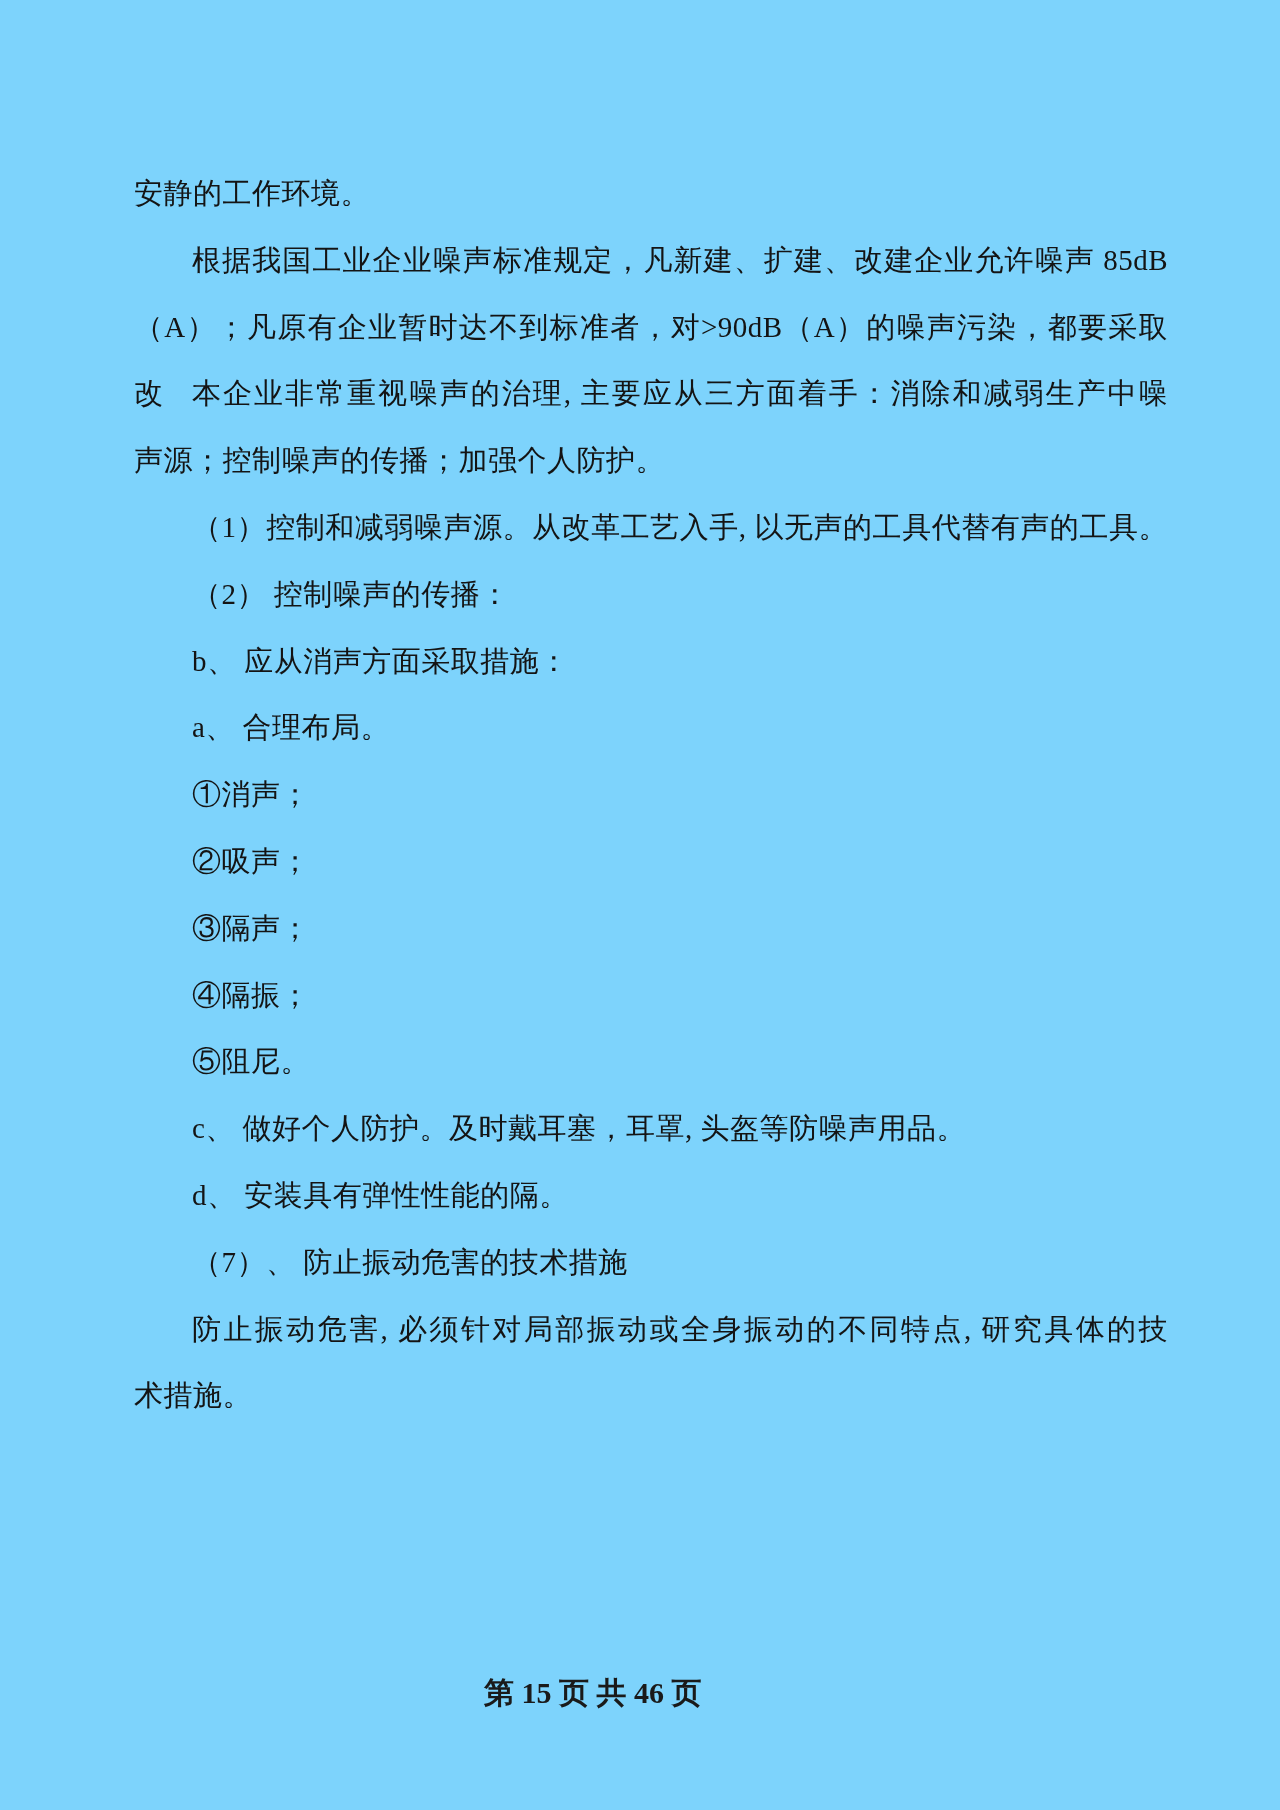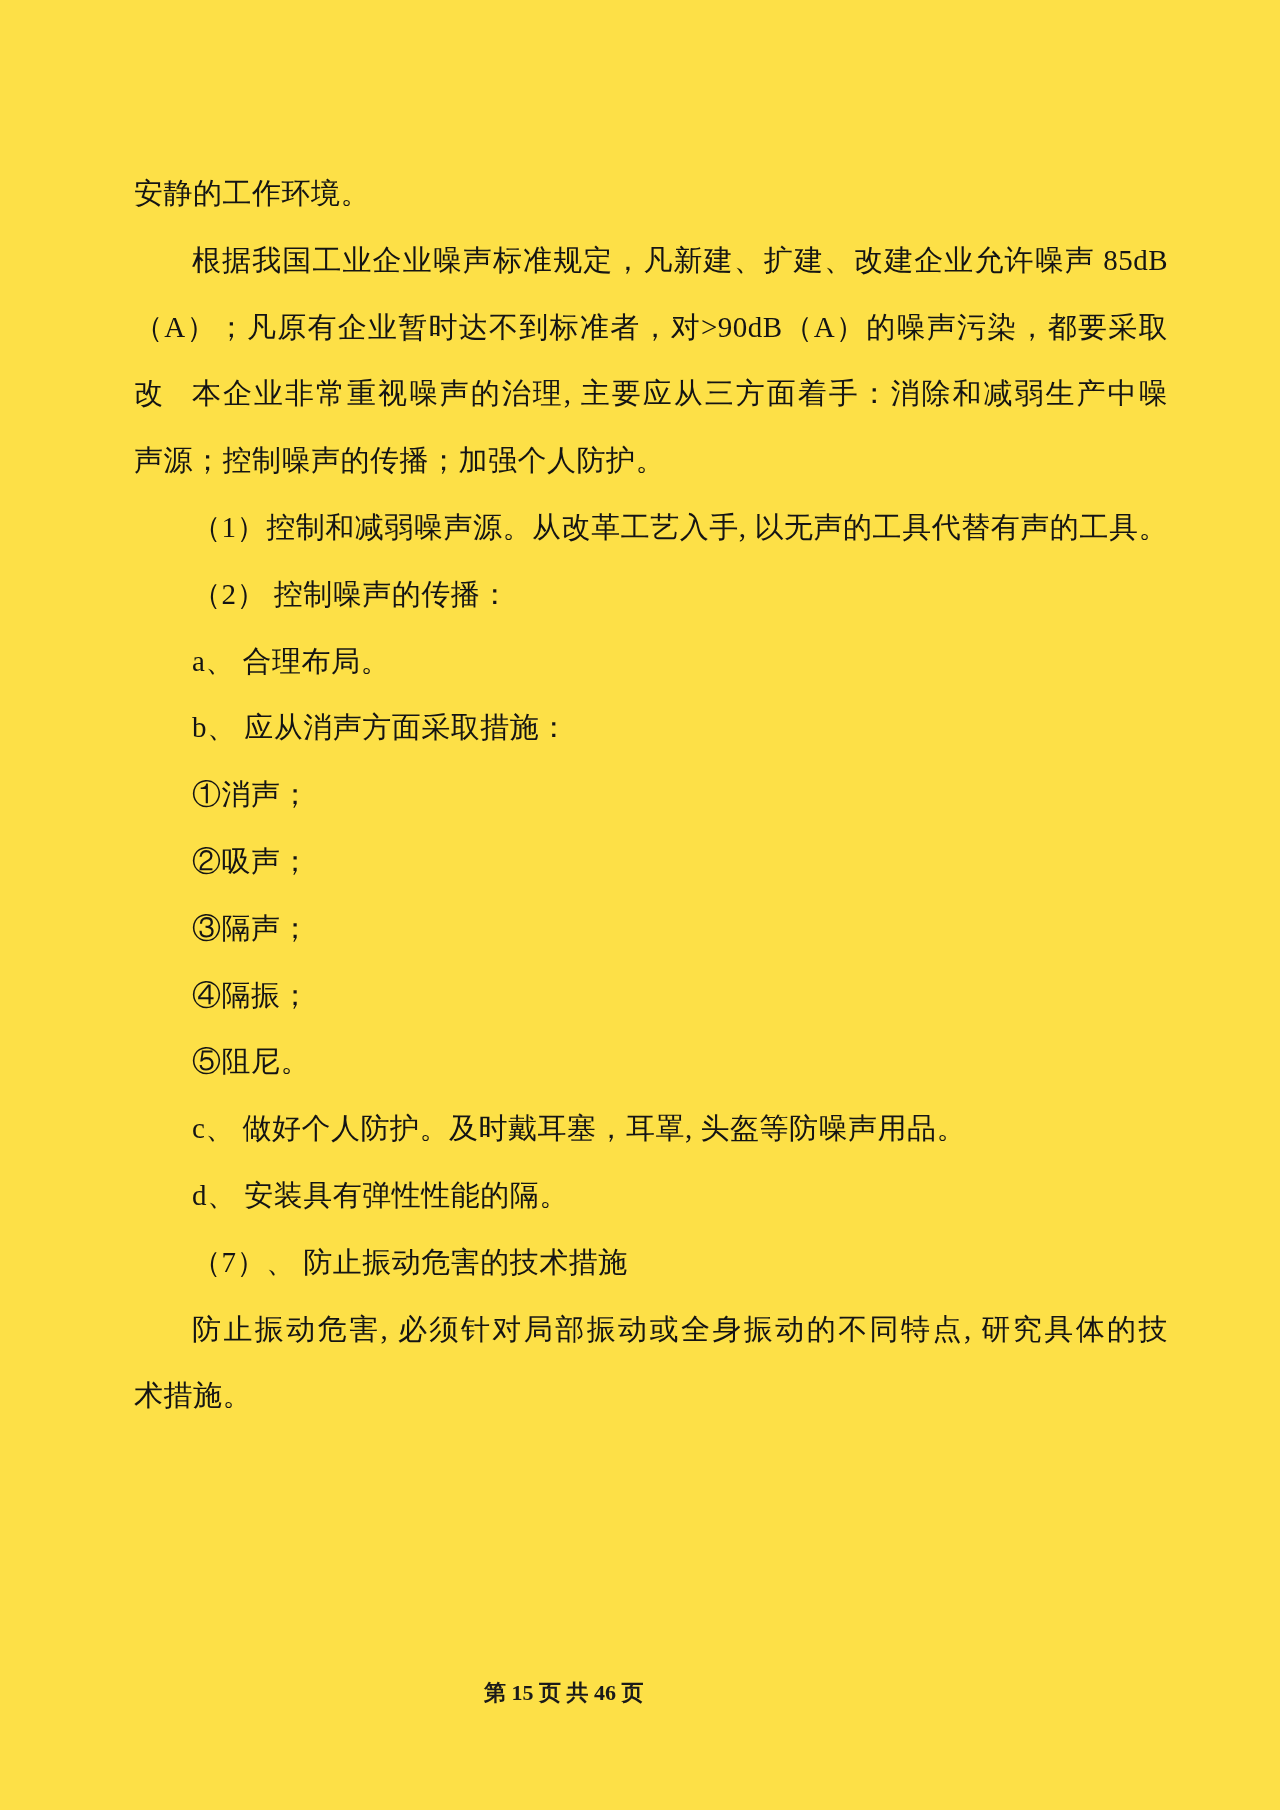--- a/index.html
+++ b/index.html
@@ -4,21 +4,21 @@
 <style>
   html, body {
     margin: 0;
     padding: 0;
     background: #ffffff;
   }
   .page {
     position: relative;
     width: 1280px;
     height: 1810px;
-    background: #fde047;
+    background: #7dd3fc;
     overflow: hidden;
     font-family: "Liberation Serif", "DejaVu Serif", serif;
     color: #141414;
   }
   .doc-body {
     position: absolute;
     left: 134px;
     top: 160px;
     width: 1034px;
   }
@@ -37,41 +37,41 @@
     text-align: justify;
     text-align-last: justify;
   }
   .doc-footer {
     position: absolute;
     top: 1676px;
     left: 0;
     width: 100%;
     box-sizing: border-box;
     padding-left: 484px;
-    font-size: 22px;
+    font-size: 30px;
     line-height: 34px;
     font-weight: bold;
     color: #1a1a1a;
   }
 </style>
 </head>
 <body>
 
 <div class="page">
   <div class="doc-body">
 
   <div class="line">安静的工作环境。</div>
       <div class="line indent justify">根据我国工业企业噪声标准规定，凡新建、扩建、改建企业允许噪声 85dB</div>
       <div class="line justify">（A）；凡原有企业暂时达不到标准者，对&gt;90dB（A）的噪声污染，都要采取改</div>
       <div class="line indent justify">本企业非常重视噪声的治理, 主要应从三方面着手：消除和减弱生产中噪</div>
       <div class="line">声源；控制噪声的传播；加强个人防护。</div>
       <div class="line indent justify">（1）控制和减弱噪声源。从改革工艺入手, 以无声的工具代替有声的工具。</div>
       <div class="line indent">（2） 控制噪声的传播：</div>
+      <div class="line indent">b、 应从消声方面采取措施：</div>
       <div class="line indent">a、 合理布局。</div>
-      <div class="line indent">b、 应从消声方面采取措施：</div>
       <div class="line indent">①消声；</div>
       <div class="line indent">②吸声；</div>
       <div class="line indent">③隔声；</div>
       <div class="line indent">④隔振；</div>
       <div class="line indent">⑤阻尼。</div>
       <div class="line indent">c、 做好个人防护。及时戴耳塞，耳罩, 头盔等防噪声用品。</div>
       <div class="line indent">d、 安装具有弹性性能的隔。</div>
       <div class="line indent">（7）、 防止振动危害的技术措施</div>
       <div class="line indent justify">防止振动危害, 必须针对局部振动或全身振动的不同特点, 研究具体的技</div>
       <div class="line">术措施。</div>

